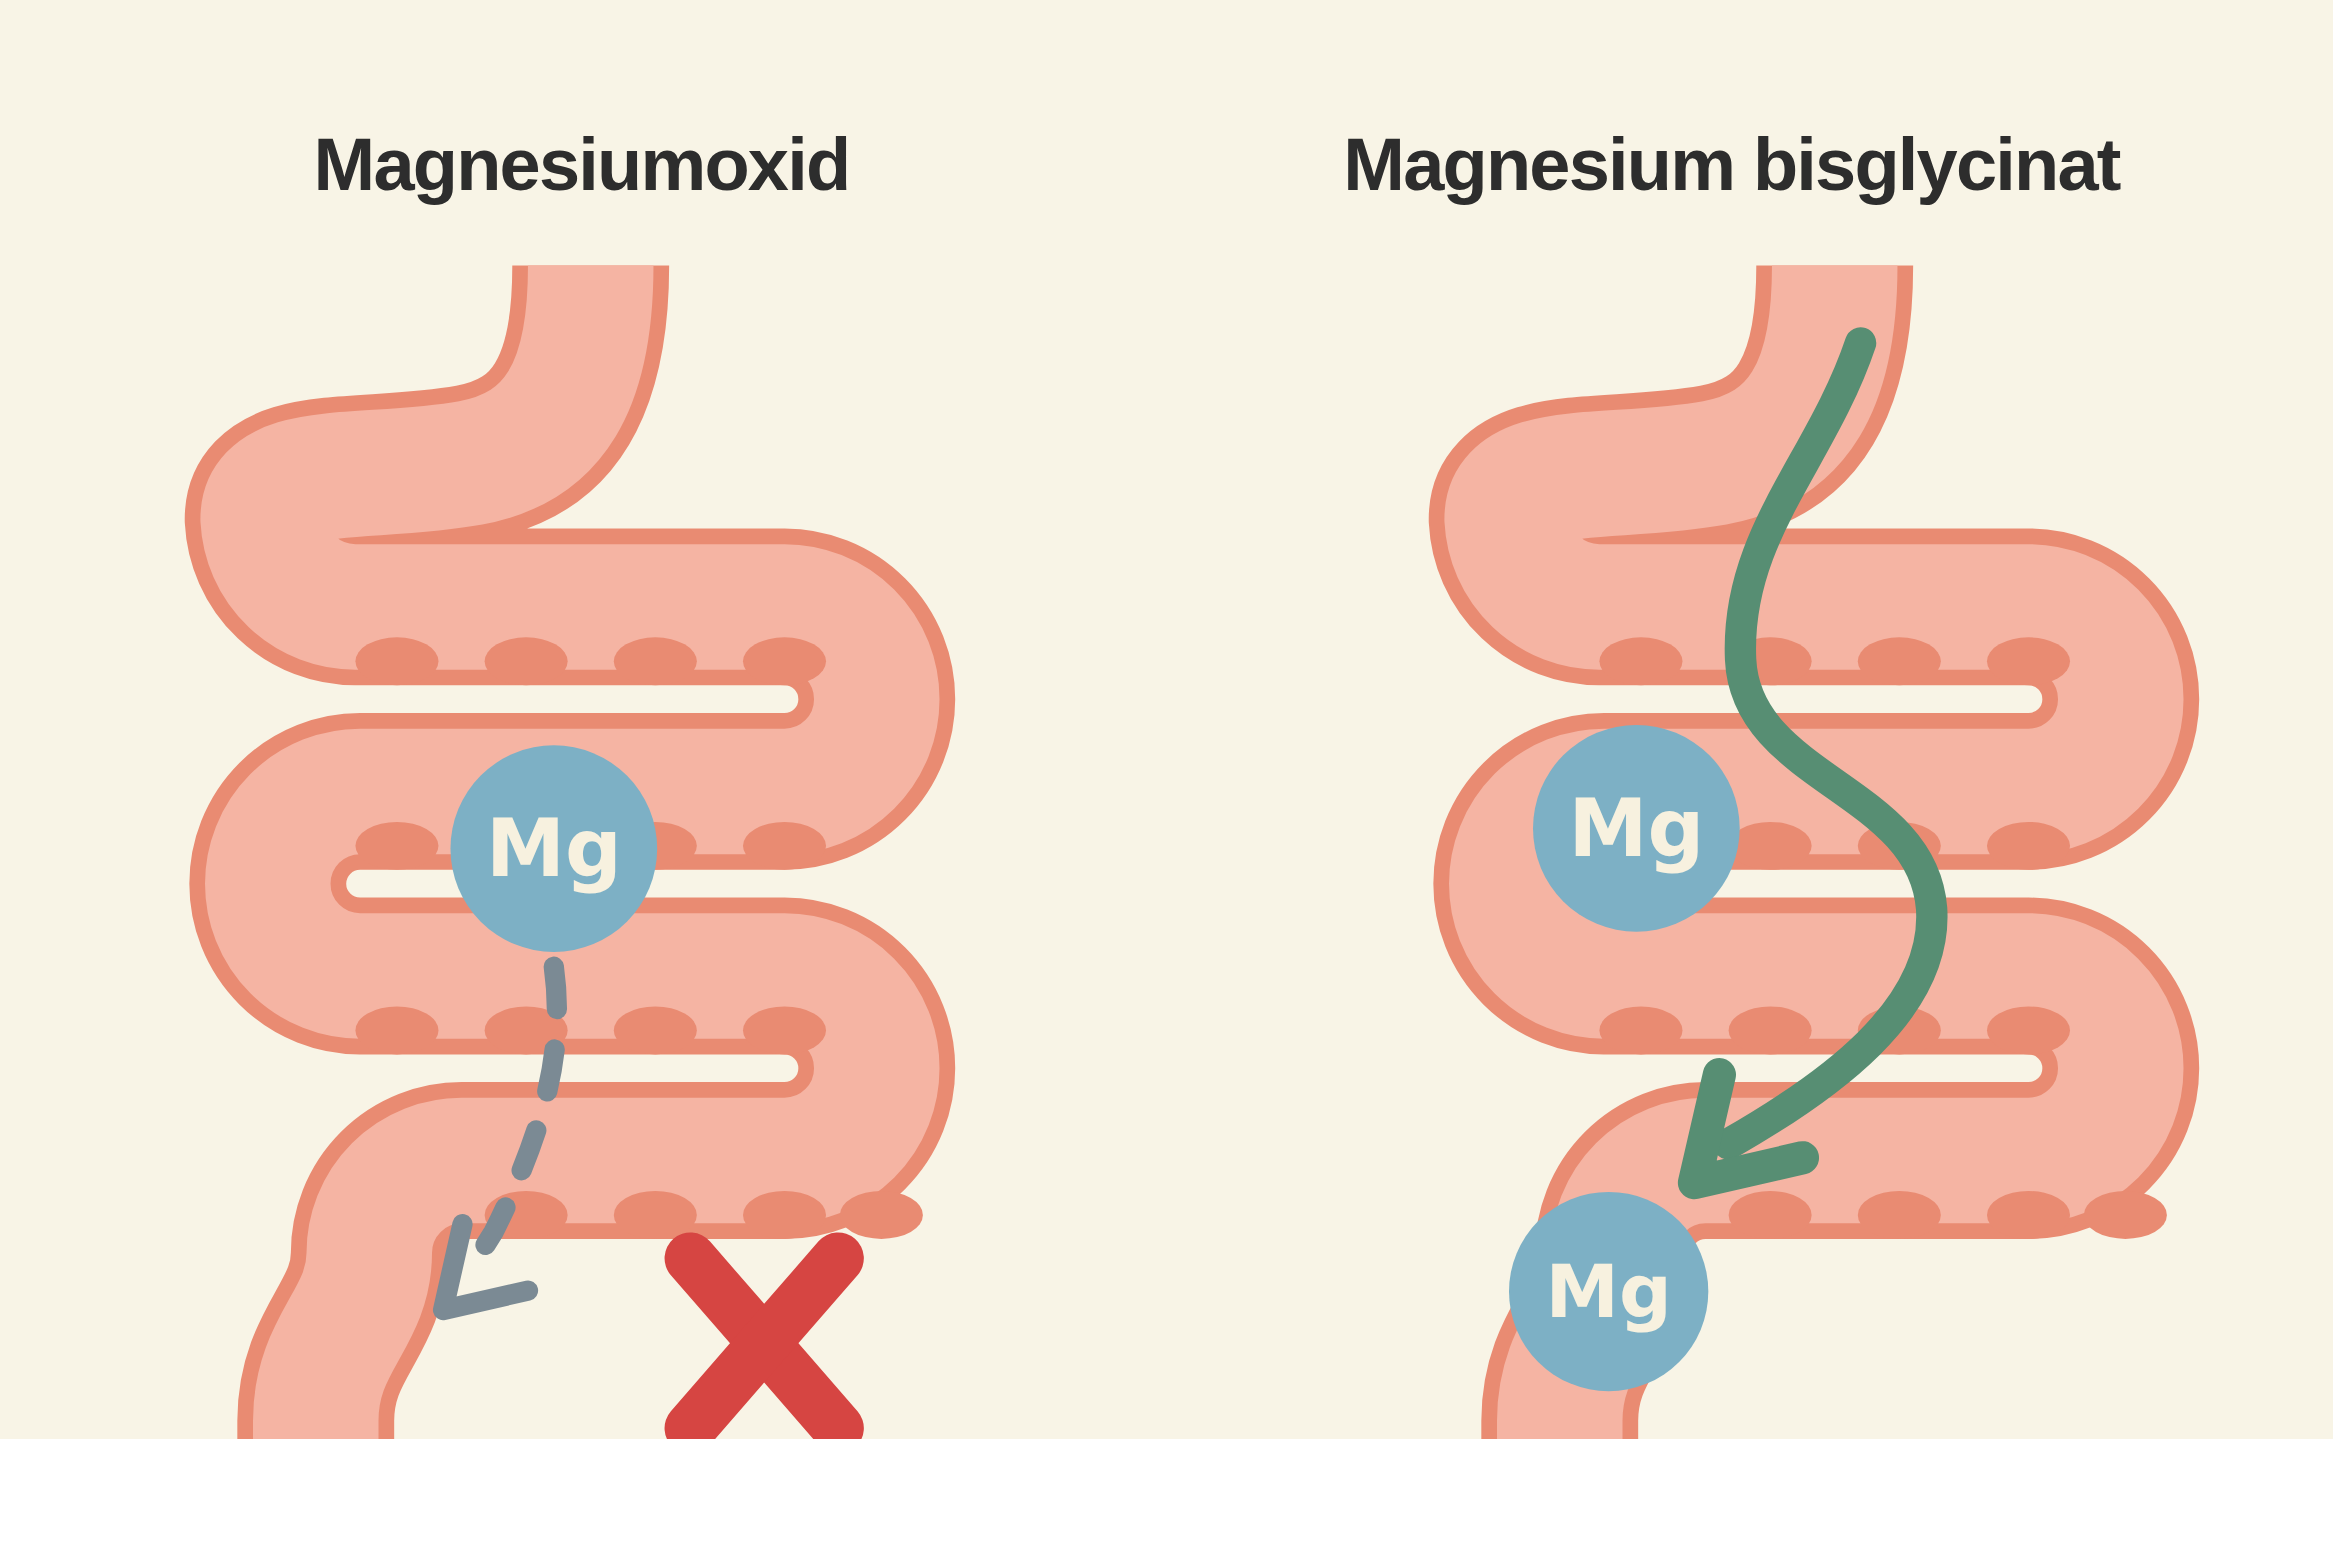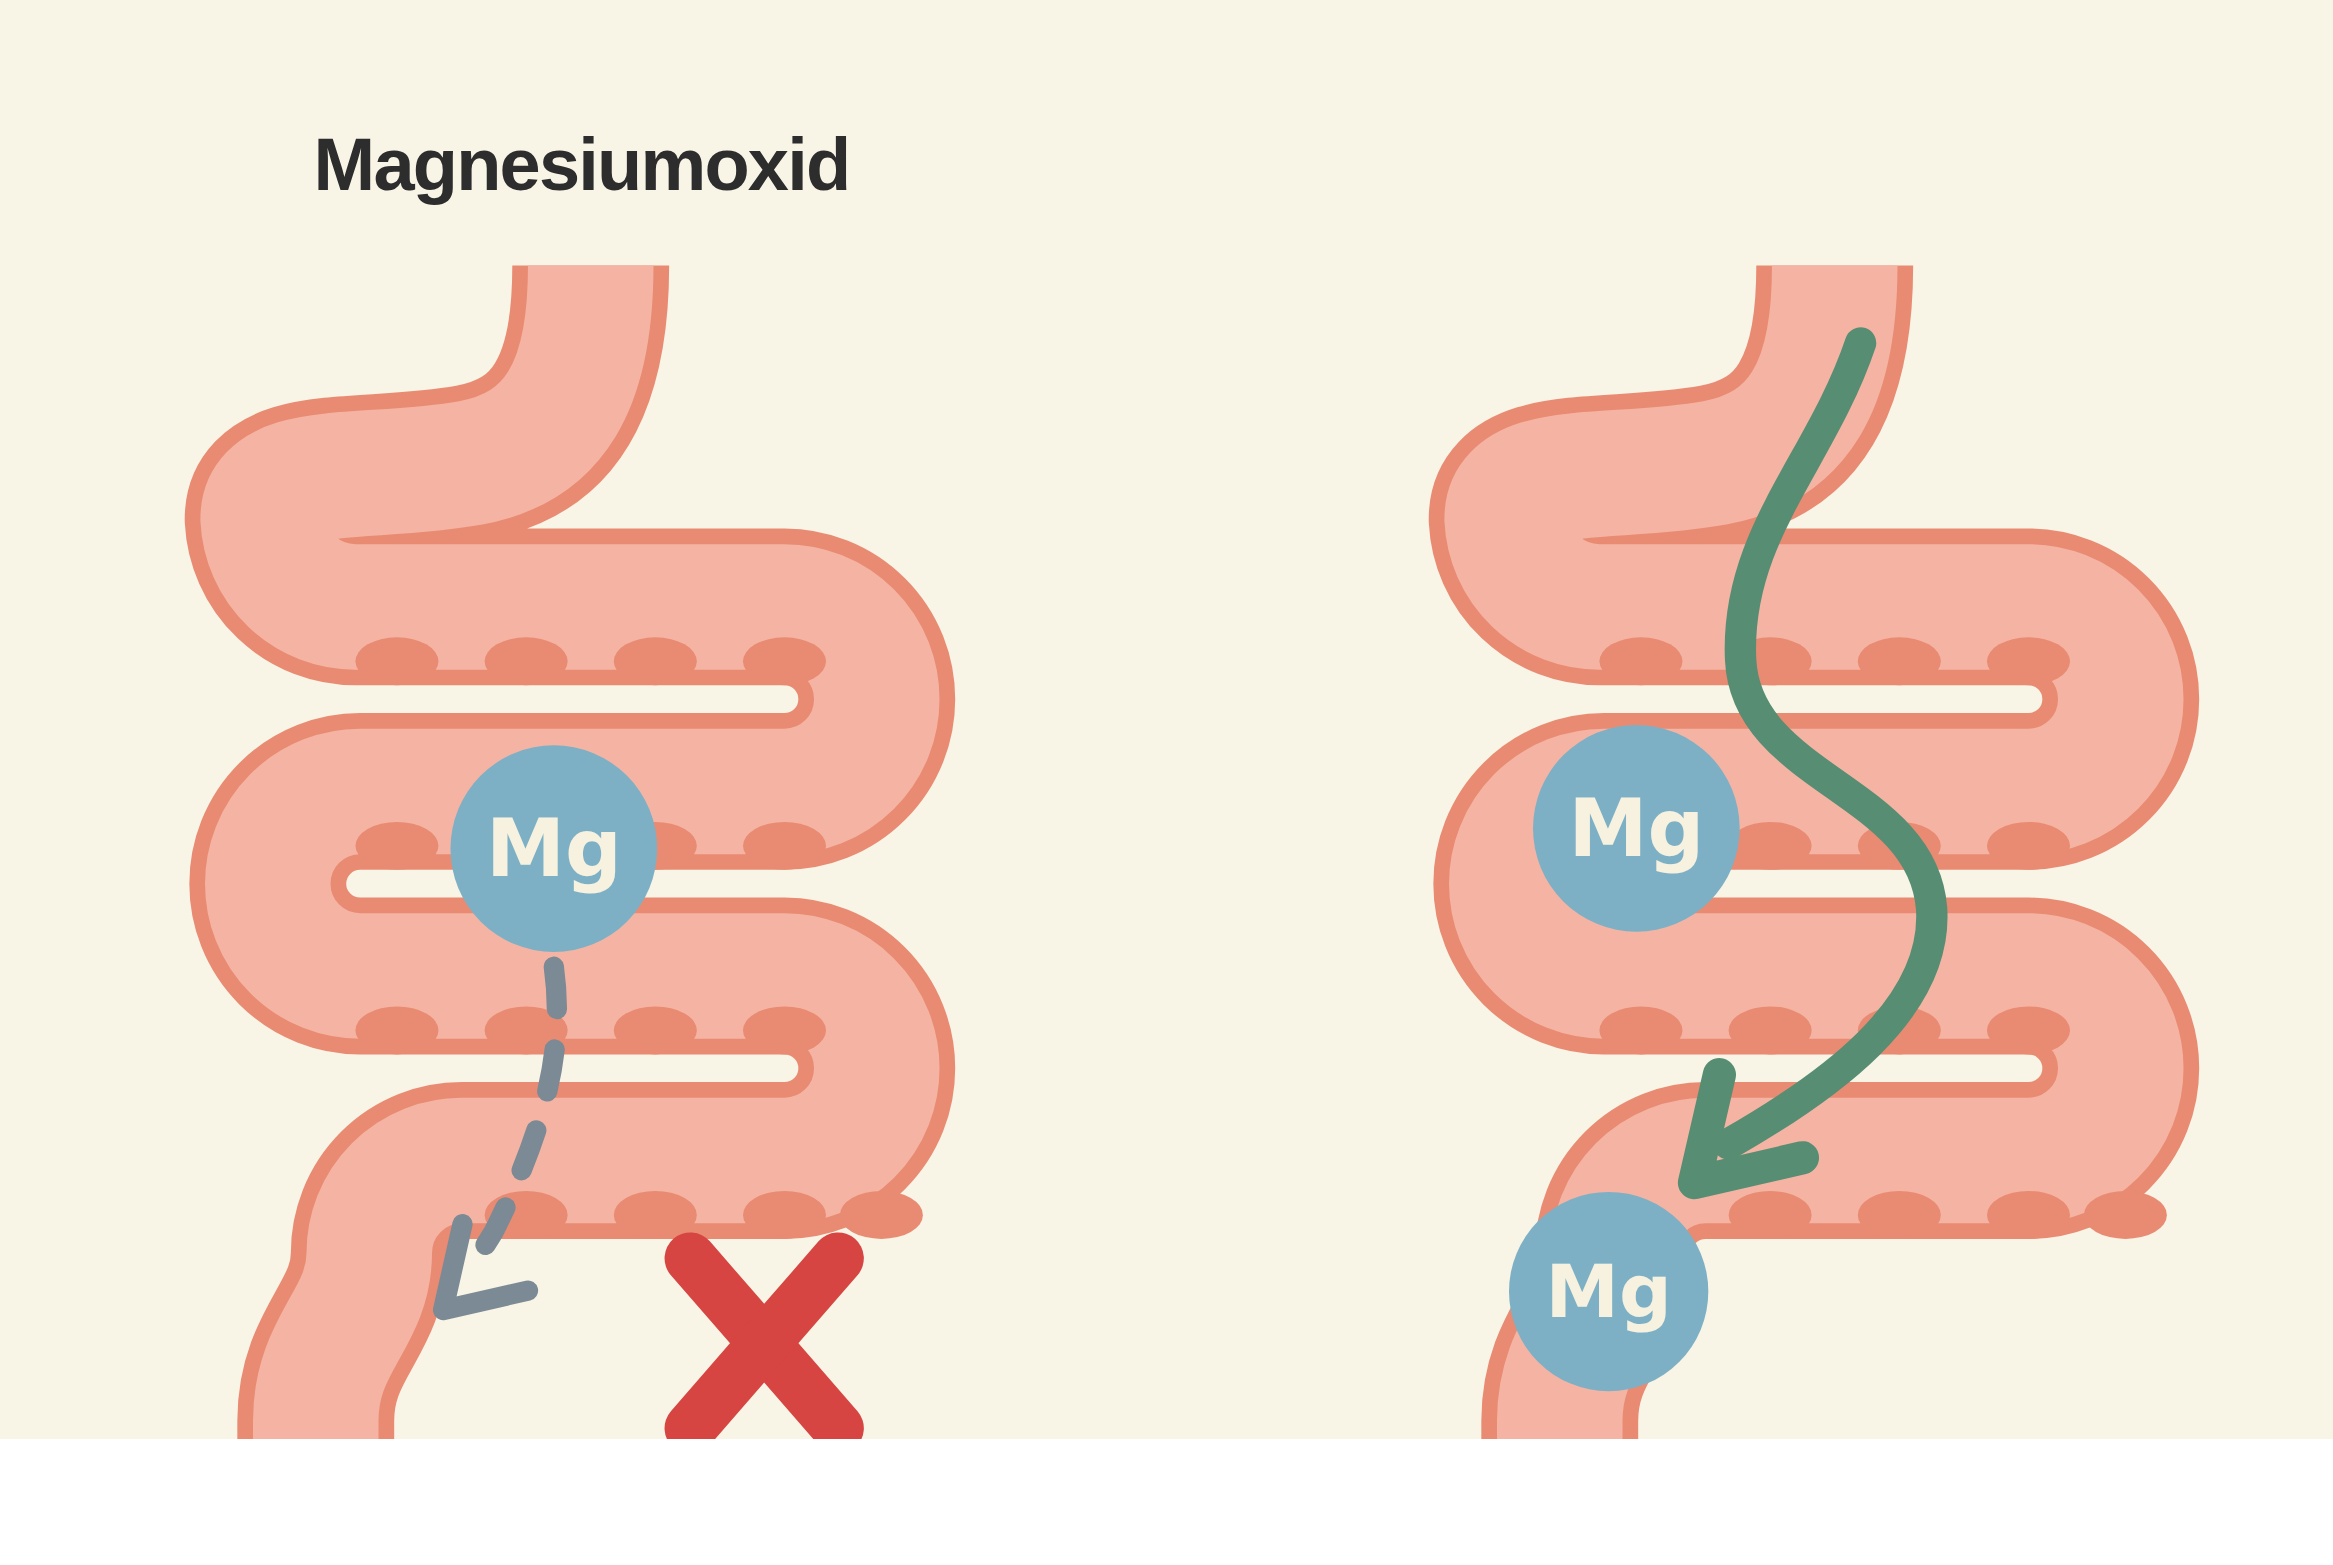--- a/index.html
+++ b/index.html
@@ -44,20 +44,21 @@
                  stroke-linecap:round; stroke-linejoin:round; }
   .cross { fill:none; stroke: var(--c-cross_red, #d64542); stroke-width:56; stroke-linecap:round; }
 </style>
 </head>
 <body>
 
 <div class="stage">
 
   <div class="panel-title" id="title-left">Magnesiumoxid</div>
 
+  <div class="panel-title" id="title-right">Magnesium bisglycinat</div>
 
   <svg id="figure-left" class="figure-svg" viewBox="0 0 1100 1400">
     <defs>
       <g id="bumprowL">
         <ellipse class="bump" cx="350" cy="59" rx="45" ry="26"></ellipse>
         <ellipse class="bump" cx="490" cy="59" rx="45" ry="26"></ellipse>
         <ellipse class="bump" cx="630" cy="59" rx="45" ry="26"></ellipse>
         <ellipse class="bump" cx="770" cy="59" rx="45" ry="26"></ellipse>
       </g>
     </defs>

